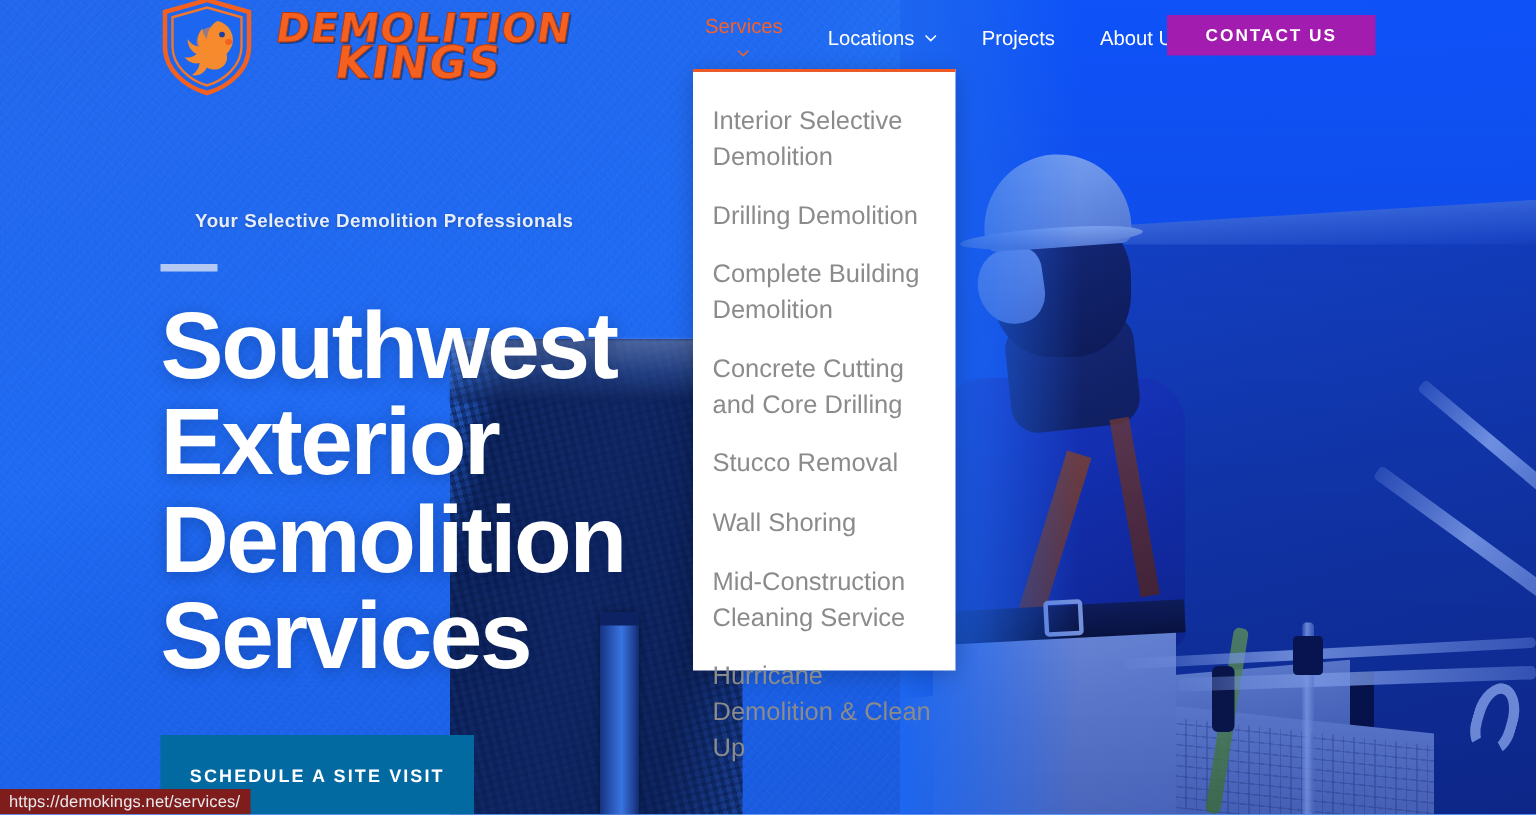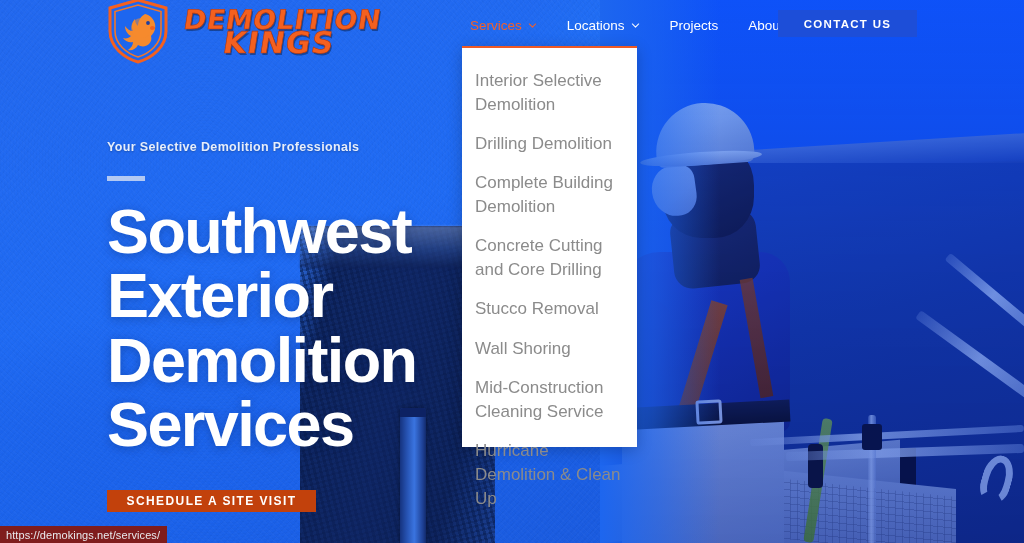--- a/index.html
+++ b/index.html
@@ -292,28 +292,28 @@
     align-items: center;
     gap: 6px;
     color: #ffffff;
     font-size: 13.5px;
     padding: 0 16px 0 0;
     margin-right: 14px;
     cursor: pointer;
     white-space: nowrap;
   }
   .nav-item:last-of-type { margin-right: 0; }
-  .nav-item.active { color: #f4602a; }
+  .nav-item.active { color: #f4602a; flex-direction: column; }
   .chev { display: inline-block; width: 9px; height: 9px; opacity: .95; }
 
   .contact-btn {
     position: absolute;
     left: 778px; top: 10px;
     width: 139px; height: 27px;
-    background: #1d4ed8;
+    background: #a21caf;
     color: #fff;
     font-size: 11.5px;
     font-weight: bold;
     letter-spacing: 1.3px;
     display: flex;
     align-items: center;
     justify-content: center;
     cursor: pointer;
     border: none;
     font-family: "Liberation Sans", sans-serif;
@@ -345,39 +345,40 @@
     left: 107px; top: 140px;
     z-index: 20;
     width: 420px;
   }
   .eyebrow {
     color: #e7eefb;
     font-size: 12.5px;
     font-weight: bold;
     letter-spacing: .35px;
     text-shadow: 0 1px 2px rgba(0,0,0,.25);
+    margin-left: 23px;
   }
   .rule {
     width: 38px; height: 5px;
     background: #c3d4f3;
     margin: 22px 0 18px 0;
     opacity: .9;
   }
   .headline {
     color: #ffffff;
     font-size: 63px;
     font-weight: bold;
     line-height: 1.02;
     letter-spacing: -1.6px;
     text-shadow: 0 2px 10px rgba(5,25,75,.3);
   }
   .cta-btn {
     margin-top: 34px;
-    width: 209px; height: 22px;
-    background: #c2410c;
+    width: 209px; height: 53px;
+    background: #0369a1;
     color: #fff;
     font-size: 12px;
     font-weight: bold;
     letter-spacing: 1.4px;
     display: flex;
     align-items: center;
     justify-content: center;
     cursor: pointer;
     border: none;
     font-family: "Liberation Sans", sans-serif;

